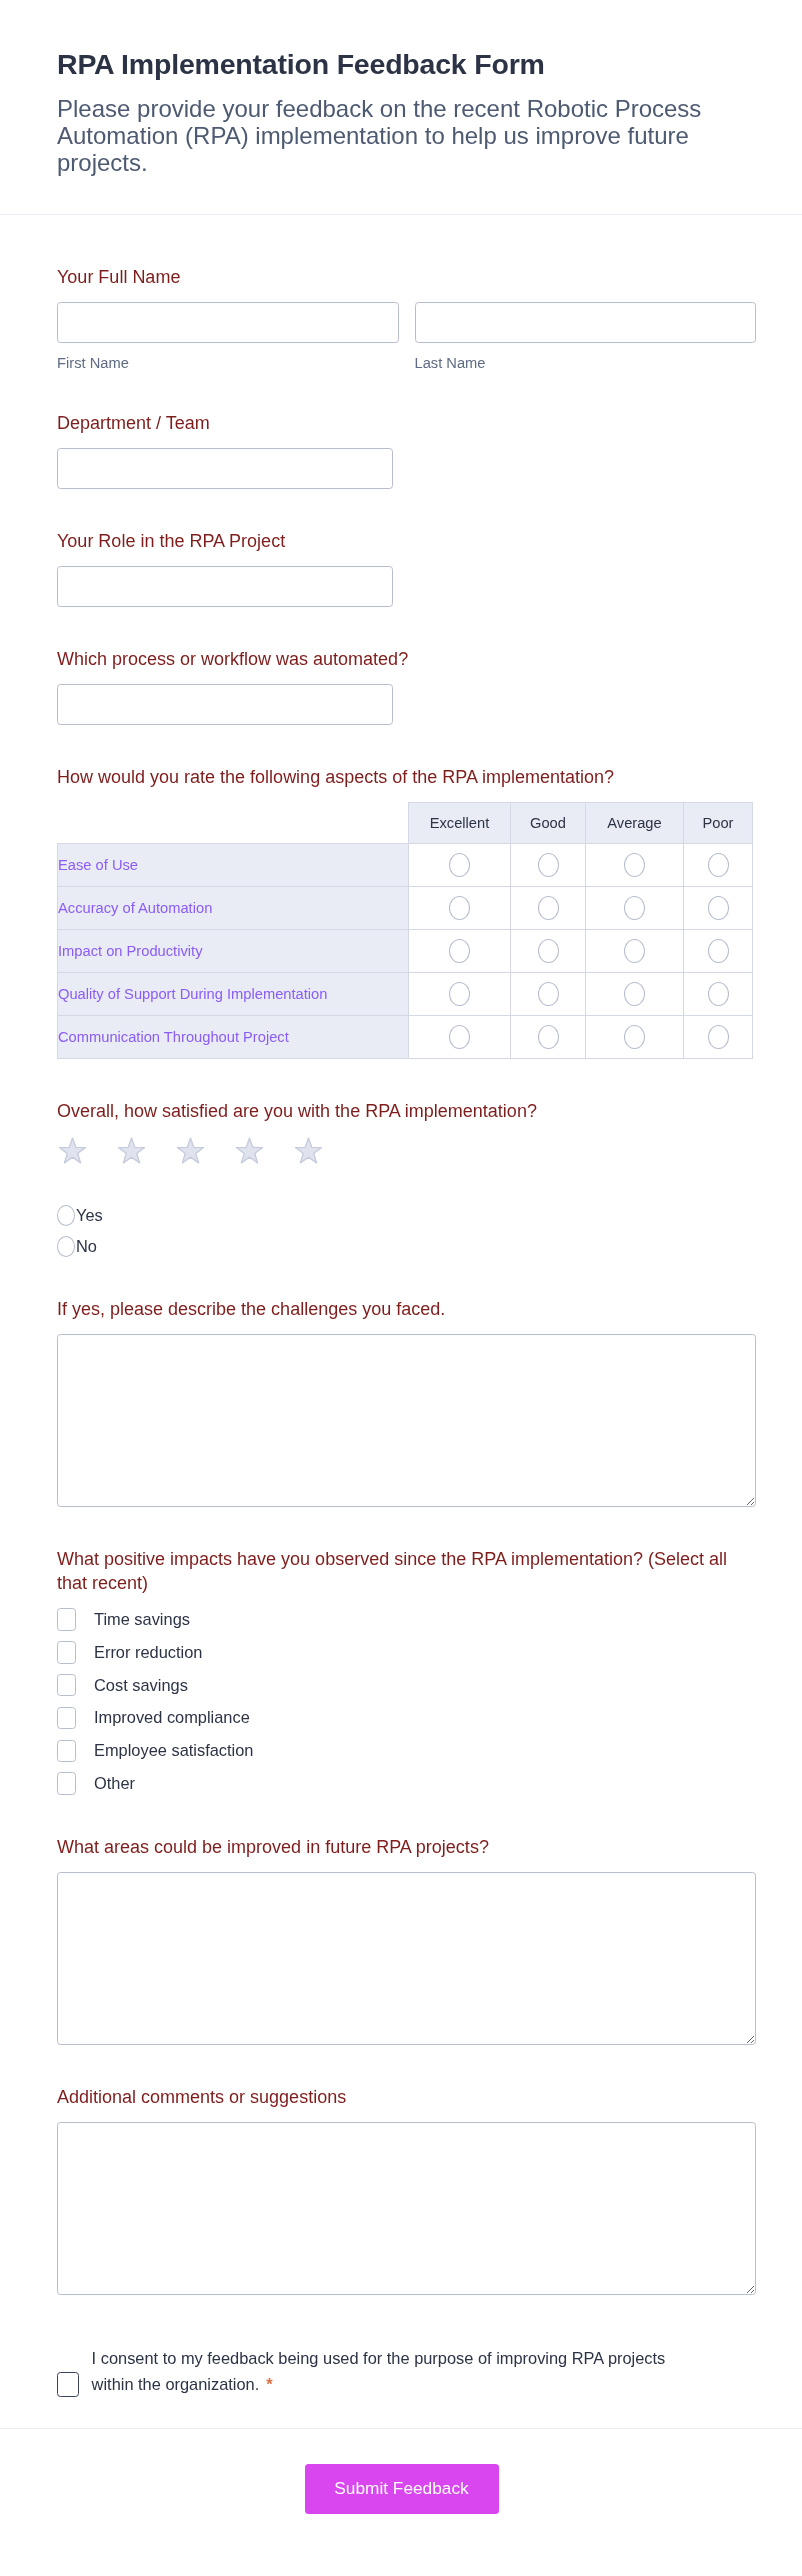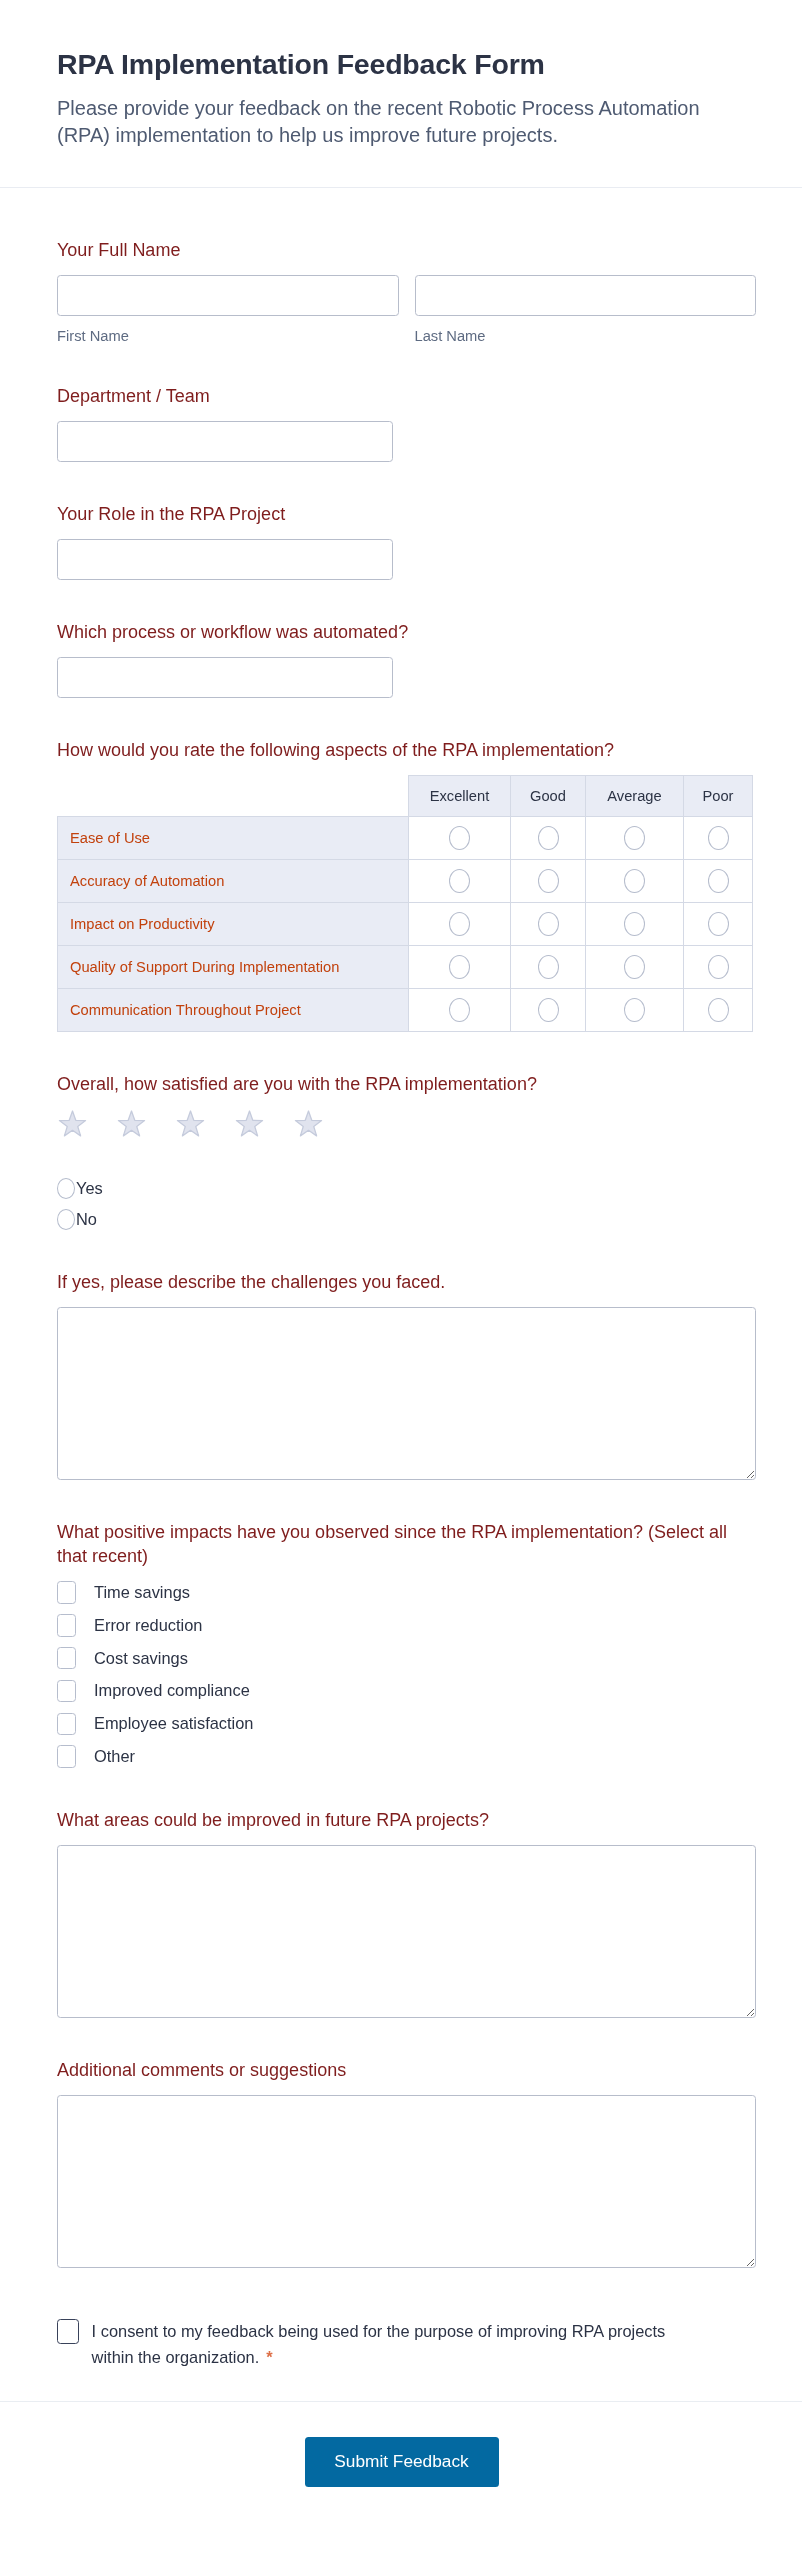--- a/index.html
+++ b/index.html
@@ -20,21 +20,21 @@
   .page-title {
     margin: 0 0 14px 0;
     font-size: 28.5px;
     line-height: 33px;
     font-weight: 700;
     color: #2c3345;
     letter-spacing: -0.2px;
   }
   .subtitle {
     margin: 0;
-    font-size: 20px;
+    font-size: 24px;
     line-height: 27px;
     font-weight: 400;
     color: #4e5a71;
     max-width: 656px;
   }
 
   
   .form-body { padding: 0 47px 0 57px; }
 
   .q { margin-top: 40px; }
@@ -85,22 +85,22 @@
     color: #2c3345;
     text-align: center;
     padding: 0 7px;
   }
   .matrix thead th.spacer { background: transparent; border: none; }
   .matrix td { height: 43px; }
   .matrix td.row-label {
     background: #e9ecf5;
     font-size: 14.7px;
     font-weight: 400;
-    color: #c2410c;
-    padding: 0 12px;
+    color: #8b5cf6;
+    padding: 0 0;
     text-align: left;
   }
   .matrix td.cell { background: #fff; text-align: center; vertical-align: middle; }
 
   .radio-ellipse {
     display: inline-block;
     width: 21px;
     height: 24px;
     border: 1.3px solid #b6bdcd;
     border-radius: 50%;
@@ -136,21 +136,21 @@
     border: 0.9px solid #b7bdcb;
     border-radius: 3.5px;
     background: #fff;
     padding: 8.6px 10.4px;
     font-size: 15.5px;
     color: #2c3345;
     font-family: "Liberation Sans", sans-serif;
   }
 
   
-  .consent { margin-top: 50px; display: flex; align-items: flex-start; gap: 13px; }
+  .consent { margin-top: 50px; display: flex; align-items: flex-end; gap: 13px; }
   .consent-box {
     width: 21.6px;
     height: 25px;
     border: 1.7px solid #39425a;
     border-radius: 3.5px;
     background: #fff;
     flex: none;
     margin-top: 0.9px;
   }
   .consent-text {
@@ -164,21 +164,21 @@
   
   .footer-divider {
     border: none;
     border-top: 0.9px solid #e9edf2;
     margin: 31px 0 0 0;
   }
   .footer { padding: 35px 0 46px 0; text-align: center; }
   .submit-btn {
     width: 194px;
     height: 50px;
-    background: #0369a1;
+    background: #d946ef;
     color: #ffffff;
     font-size: 17.3px;
     font-weight: 500;
     border: none;
     border-radius: 3.5px;
     font-family: "Liberation Sans", sans-serif;
     cursor: pointer;
   }
 </style>
 </head>

